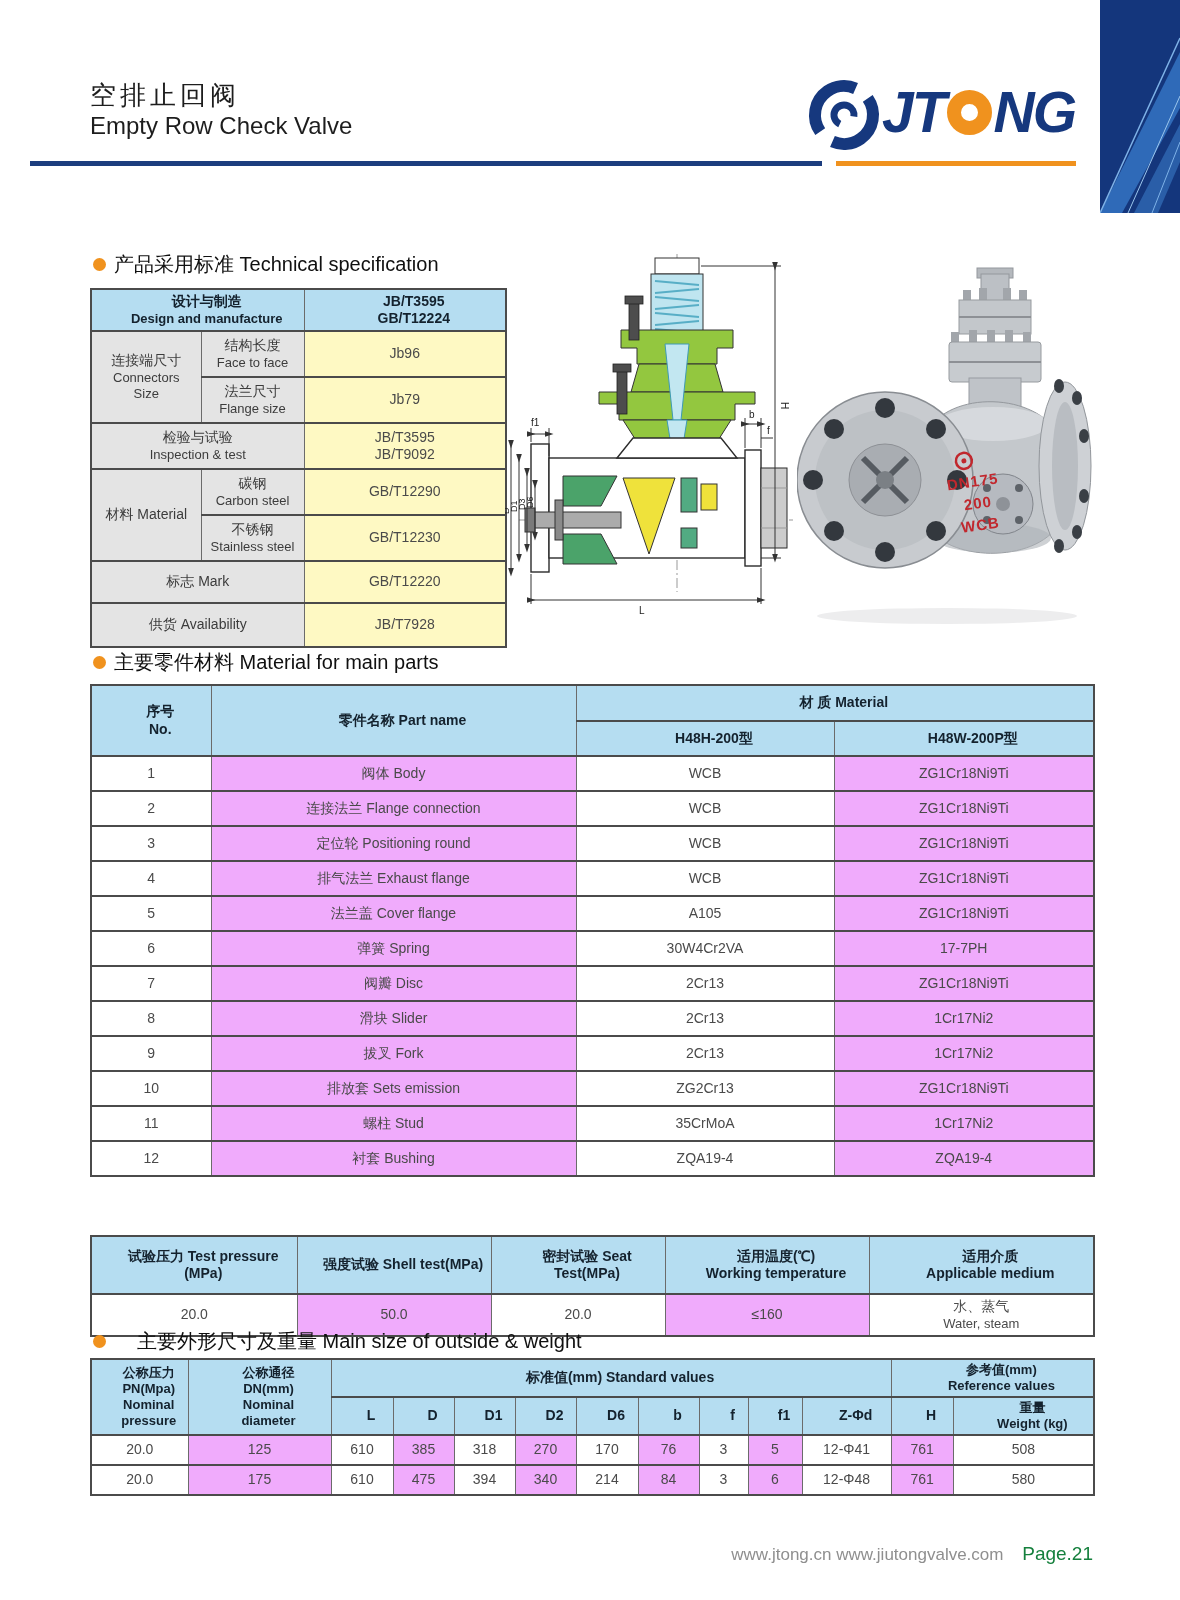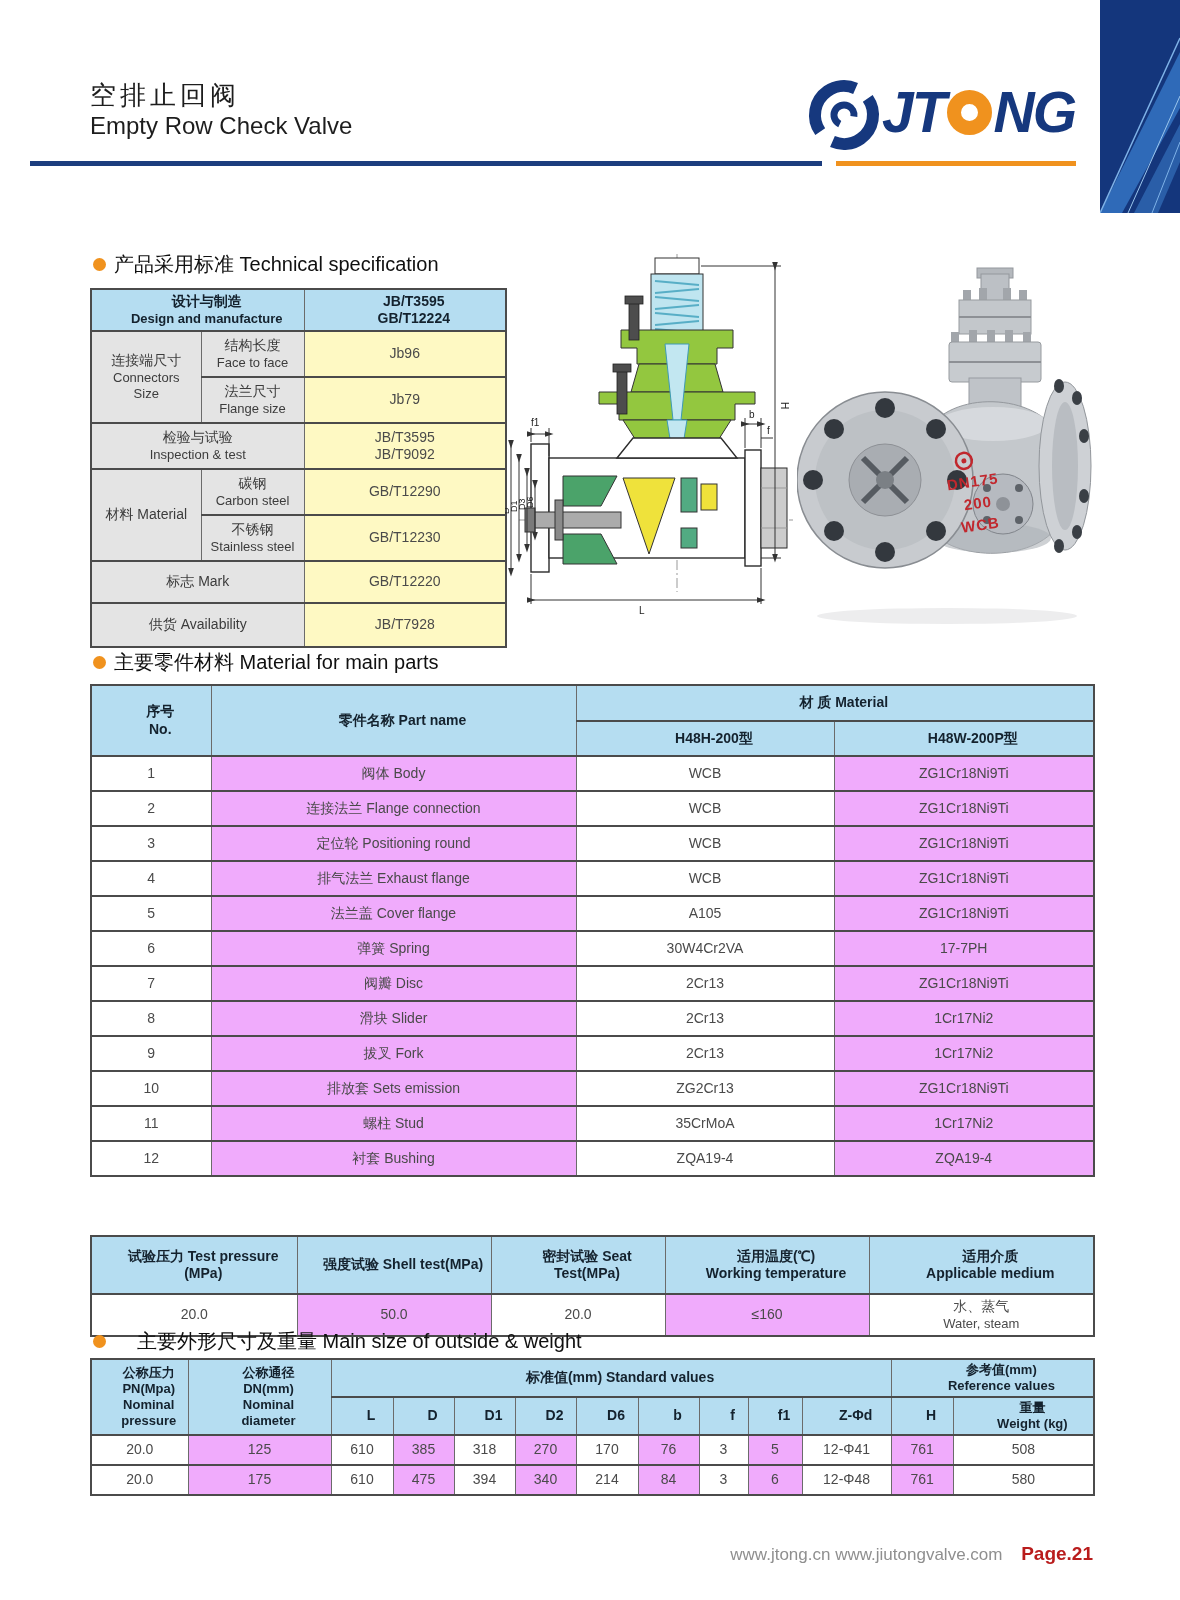--- a/index.html
+++ b/index.html
@@ -32,21 +32,21 @@
   td{font-size:14px;color:#4a4a4a;line-height:1.25;}
   .g{background:#f0abfc;}
   .lab{background:#e4e4e4;color:#3c3c3c;}
   .val{background:#fef9c3;}
   .cn{display:block;font-size:14px;}
   .en{display:block;font-size:13px;}
   .small{font-size:13px;}
 
   
   .footer{left:90px;top:1543px;width:1003px;text-align:right;font-size:17px;color:#8f8f8f;}
-  .footer .pg{color:#b91c1c;font-weight:bold;font-size:19px;margin-left:14px;}
+  .footer .pg{color:#15803d;font-weight:normal;font-size:19px;margin-left:14px;}
 </style>
 </head>
 <body>
 
 <div class="page">
 
   <svg class="abs band" viewBox="0 0 80 213" width="80" height="213">
     <rect x="0" y="0" width="80" height="213" fill="#14367c"></rect>
     <polygon points="0,213 80,52 80,108 22,213" fill="#2f6ab8"></polygon>
     <polygon points="34,213 80,124 80,162 58,213" fill="#2a5ea8"></polygon>

